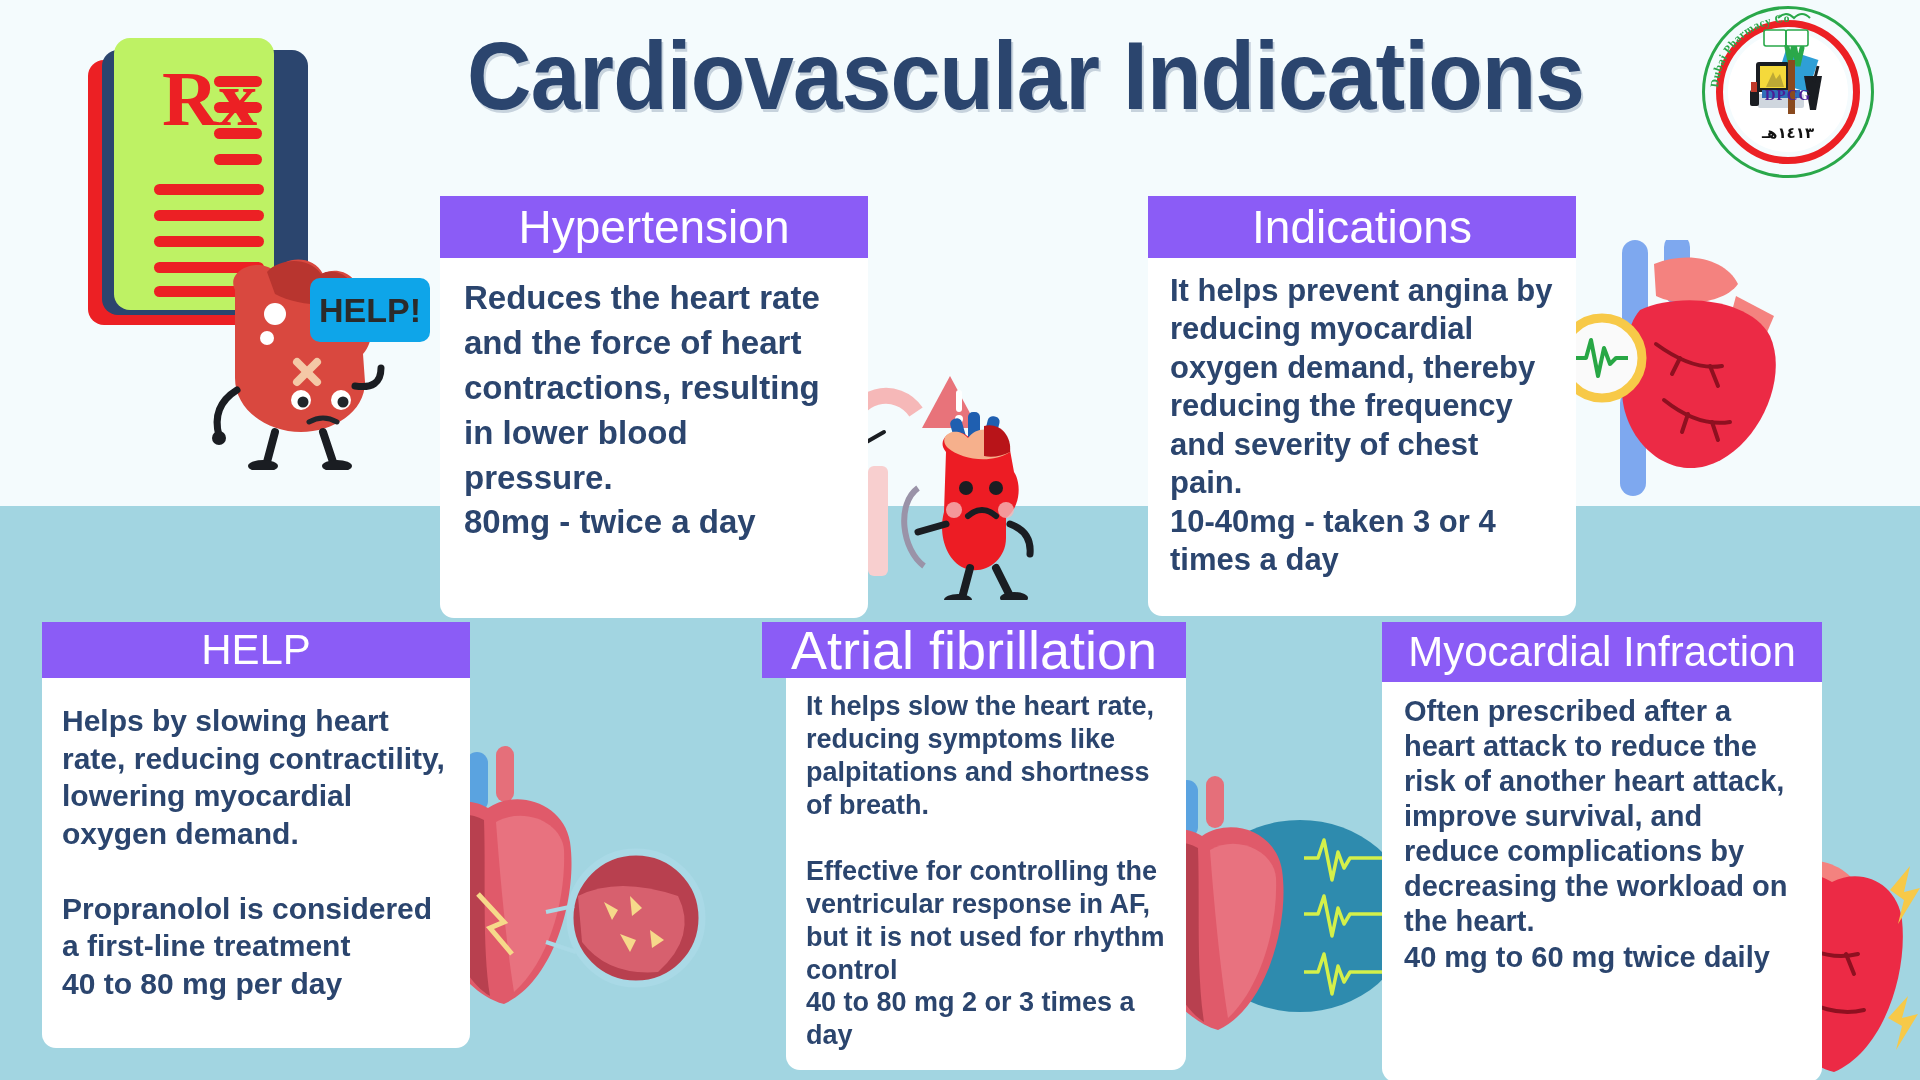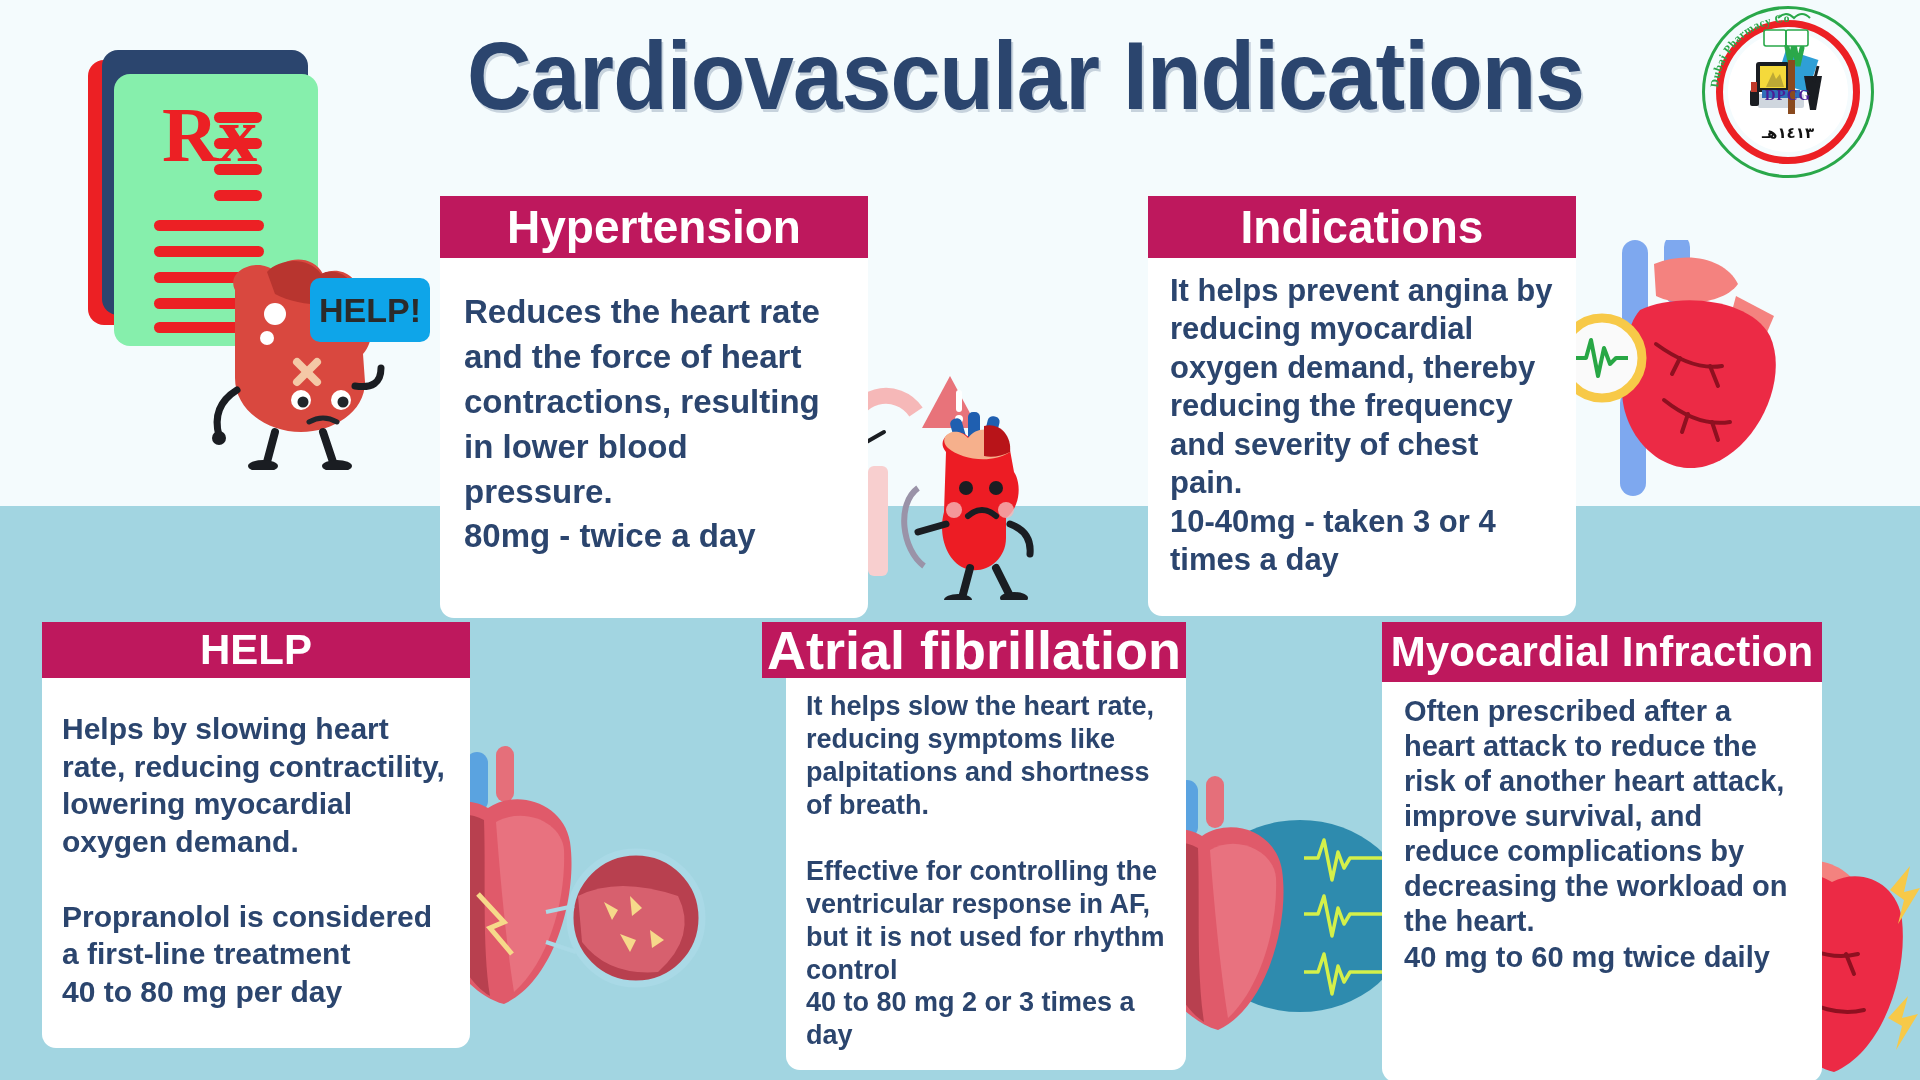--- a/index.html
+++ b/index.html
@@ -27,63 +27,63 @@
     color:#2b456e;
     transform:scaleX(0.93);
     transform-origin:50% 50%;
     text-shadow:2px 3px 0 rgba(43,69,110,0.22);
     white-space:nowrap;
   }
 
   
   .card{position:absolute;}
   .card .hdr{
-    background:#be185d;
+    background:#8b5cf6;
     color:#ffffff;
     font-family:"Liberation Sans Narrow","Liberation Sans",sans-serif;
-    font-weight:bold;
+    font-weight:normal;
     text-align:center;
     letter-spacing:0px;
     display:flex;align-items:center;justify-content:center;
     box-sizing:border-box;
   }
   .card .body{
     background:#ffffff;
     color:#2b456e;
     font-weight:bold;
     box-sizing:border-box;
     white-space:pre-line;
   }
 
   
   #card-hypertension{left:440px;top:196px;width:428px;}
   #card-hypertension .hdr{height:62px;font-size:46px;}
   #card-hypertension .body{
     border-radius:0 0 14px 14px;
-    padding:32px 24px 26px 24px;
+    padding:18px 24px 26px 24px;
     font-size:33px;line-height:1.36;
     min-height:360px;
   }
 
   
   #card-arrhythmia{left:1148px;top:196px;width:428px;}
   #card-arrhythmia .hdr{height:62px;font-size:46px;}
   #card-arrhythmia .body{
     border-radius:0 0 14px 14px;
     padding:14px 22px 20px 22px;
     font-size:31px;line-height:1.24;
     min-height:358px;
   }
 
   
   #card-hsas{left:42px;top:622px;width:428px;}
   #card-hsas .hdr{height:56px;font-size:42px;}
   #card-hsas .body{
     border-radius:0 0 14px 14px;
-    padding:32px 20px 20px 20px;
+    padding:24px 20px 20px 20px;
     font-size:30px;line-height:1.25;
     min-height:370px;
   }
 
   
   #card-afib{left:762px;top:622px;width:424px;}
   #card-afib .hdr{height:56px;font-size:54px;}
   #card-afib .body{
     border-radius:0 0 14px 14px;
     padding:12px 20px 18px 20px;
@@ -99,21 +99,21 @@
     border-radius:0 0 14px 14px;
     padding:12px 20px 18px 22px;
     font-size:29px;line-height:1.21;
     min-height:400px;
   }
 
   
   #rx-pad{position:absolute;left:88px;top:38px;width:230px;height:300px;}
   #rx-pad .sheet-red{position:absolute;left:0;top:22px;width:210px;height:265px;background:#ec2024;border-radius:16px;}
   #rx-pad .sheet-navy{position:absolute;left:14px;top:12px;width:206px;height:265px;background:#2b456e;border-radius:16px;}
-  #rx-pad .sheet-top{position:absolute;left:26px;top:0px;width:204px;height:272px;background:#86efac;border-radius:16px;margin-top:36px;}
+  #rx-pad .sheet-top{position:absolute;left:26px;top:0px;width:160px;height:272px;background:#bef264;border-radius:16px;}
   #rx-pad .rxmark{position:absolute;left:48px;top:22px;font-family:"Liberation Serif",serif;font-size:78px;font-weight:bold;color:#ec2024;line-height:1;}
   #rx-pad .ln{position:absolute;background:#ec2024;border-radius:6px;height:11px;}
 
   
   #heart-mascot{position:absolute;left:205px;top:250px;width:210px;height:220px;}
   #help-bubble{
     position:absolute;left:310px;top:278px;width:120px;height:64px;
     background:#0ea5e9;border-radius:10px;
     display:flex;align-items:center;justify-content:center;
     font-family:"Liberation Sans Narrow","Liberation Sans",sans-serif;

